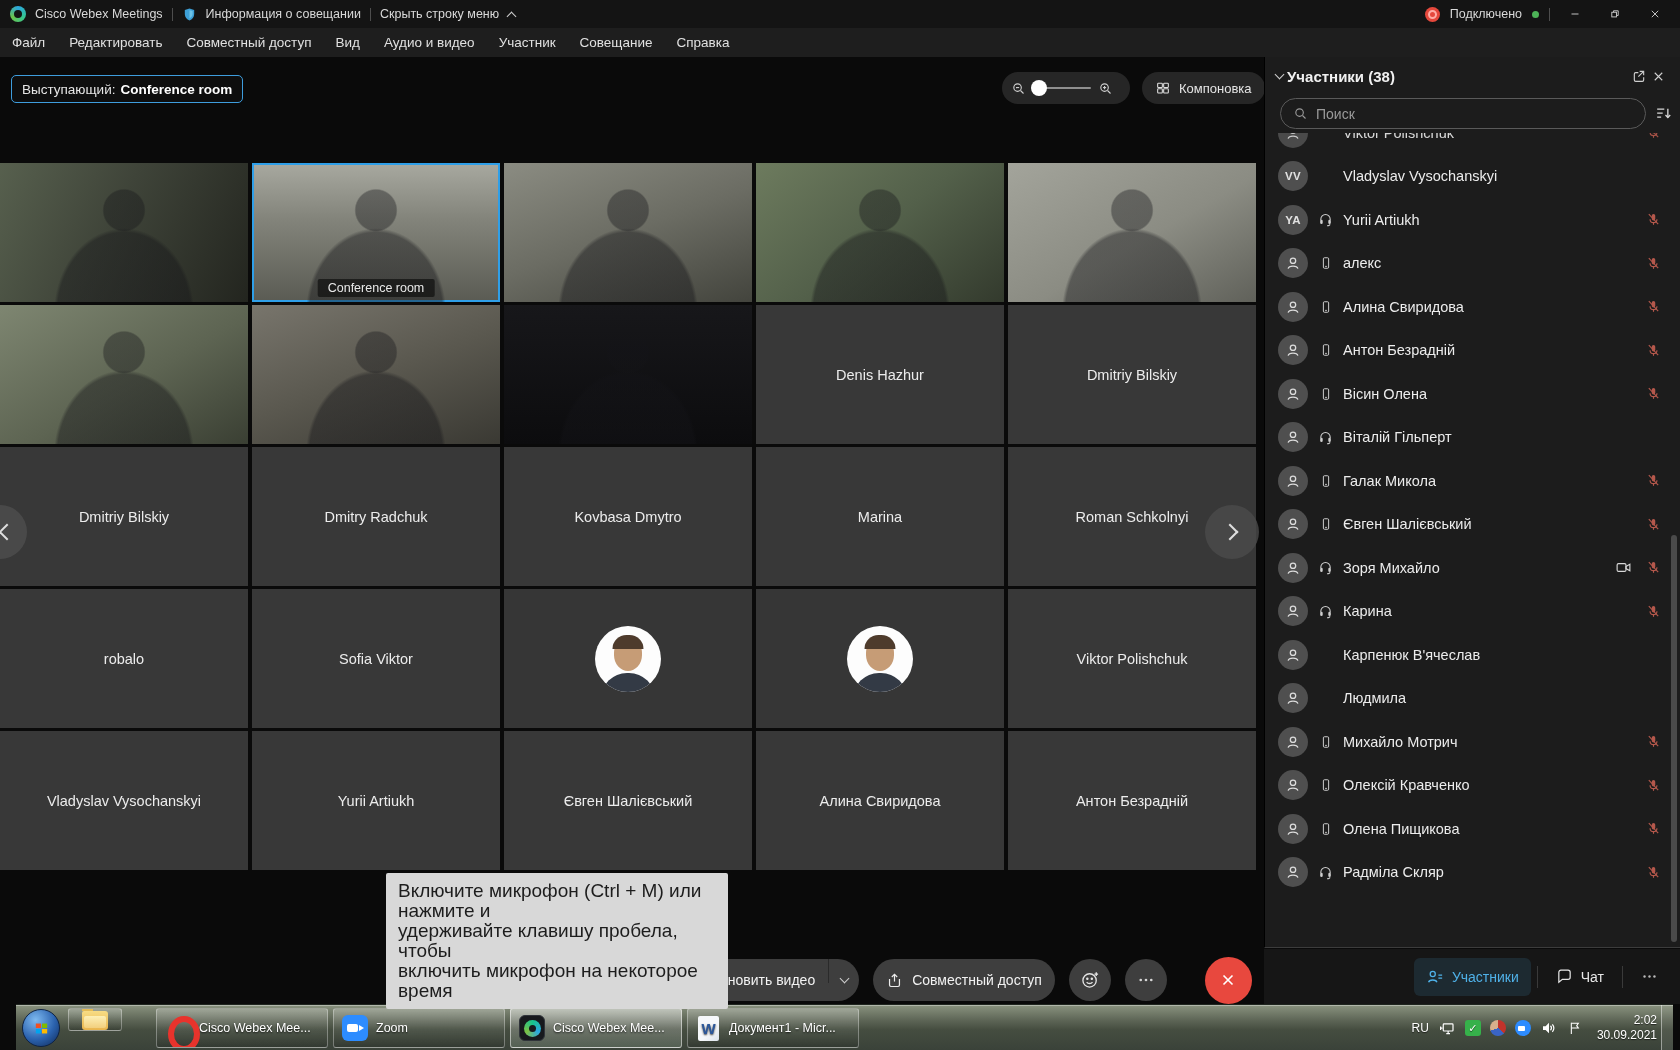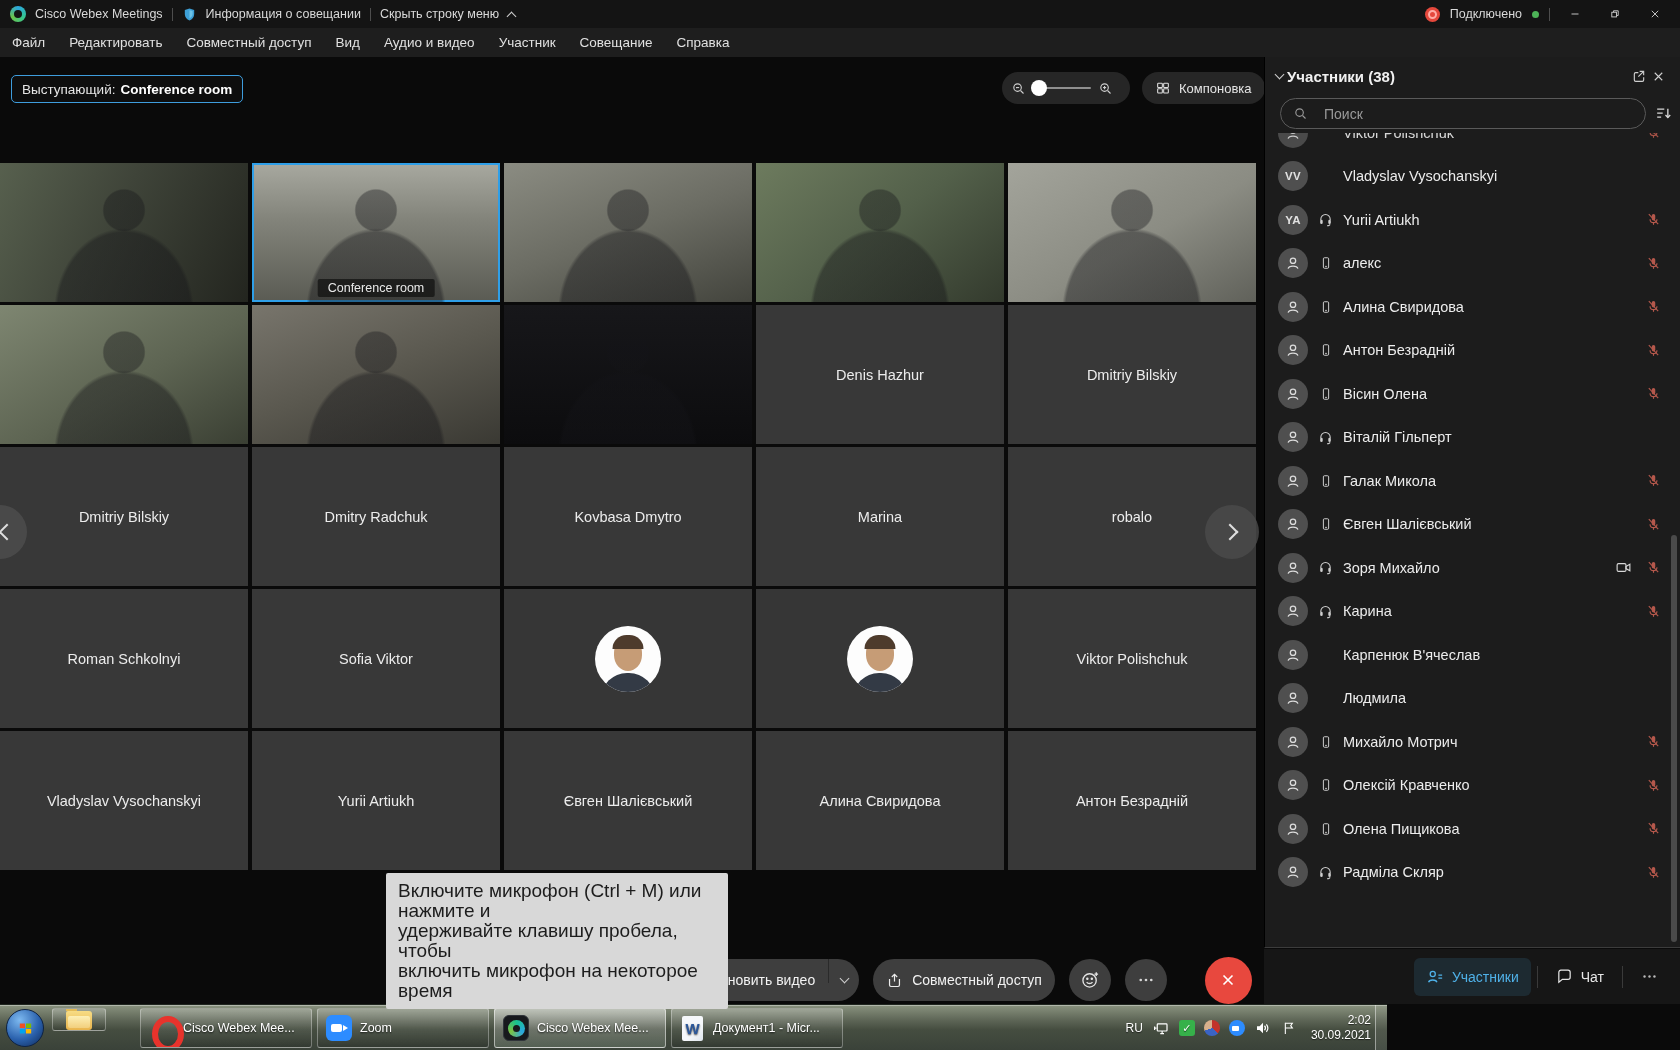--- a/index.html
+++ b/index.html
@@ -75,42 +75,42 @@
   .cbtn.mutebtn{background:#4a4a4a}
   .circlebtn{width:42px;height:42px;border-radius:50%;background:#3e3e3e;display:flex;align-items:center;justify-content:center;flex:none}
   .endbtn{width:47px;height:47px;border-radius:50%;background:#e8483e;display:flex;align-items:center;justify-content:center;margin-left:24px;flex:none}
 
   
   .panel{position:absolute;left:1264px;top:57px;width:416px;height:891px;background:#1c1c1c;border-left:1px solid #000;border-bottom:1px solid #3c3c3c}
   .phead{position:absolute;left:0;top:0;right:0;height:38px;display:flex;align-items:center;gap:4px;padding:0 14px 0 11px}
   .ptitle{font-weight:700;font-size:15px;color:#f0f0f0}
   .phead .sp{flex:1}
   .psearchrow{position:absolute;left:15px;top:41px;right:7px;display:flex;align-items:center;gap:8px}
-  .psearch{flex:1;height:31px;border:1px solid #5a5a5a;border-radius:16px;display:flex;align-items:center;gap:16px;padding:0 12px;background:transparent}
+  .psearch{flex:1;height:31px;border:1px solid #5a5a5a;border-radius:16px;display:flex;align-items:center;gap:8px;padding:0 12px;background:transparent}
   .psearch input{flex:1;background:transparent;border:none;outline:none;color:#e0e0e0;font-size:14px;font-family:inherit}
   .psearch input::placeholder{color:#9a9a9a}
   .plist{position:absolute;left:0;top:76px;right:0;bottom:2px;overflow:hidden}
   .prow{height:43.5px;display:flex;align-items:center;gap:9px;padding:0 18px 0 13px}
   .prow.cut{margin-top:-22px;opacity:.9}
   .avi{width:30px;height:30px;border-radius:50%;background:#4f4f4f;display:flex;align-items:center;justify-content:center;flex:none}
   .avi .ini{font-size:11.5px;font-weight:600;color:#e2e2e2;letter-spacing:.3px}
   .dev{width:17px;flex:none;display:flex;justify-content:center}
   .pname{flex:1;font-size:14.5px;color:#ececec;white-space:nowrap;overflow:hidden}
   .vslot{width:24px;flex:none;display:flex;justify-content:center}
   .mslot{width:18px;flex:none;display:flex;justify-content:center}
   .pscroll{position:absolute;right:3px;top:478px;width:6px;height:407px;background:#4a4a4a;border-radius:3px}
 
   
   .panelbar{position:absolute;left:1264px;top:949px;width:416px;height:55px;background:#161616;display:flex;align-items:center;justify-content:flex-end;padding-right:10px;gap:6px}
   .pbtn{display:flex;align-items:center;gap:8px;font-size:14px;height:38px;padding:0 12px;color:#e8e8e8}
   .pbtn.partbtn{color:#4fb1e8;background:rgba(79,177,232,.13);border-radius:6px}
   .pbsep{width:1px;height:22px;background:#3a3a3a}
 
   
-  .taskbar{position:absolute;left:0;top:1004px;width:1387px;height:46px;background:linear-gradient(180deg,#8a937f 0%,#5c6455 35%,#454d40 55%,#3a4239 100%);border-top:1px solid #20261f;box-shadow:inset 0 1px 0 rgba(255,255,255,.35)}
+  .taskbar{position:absolute;left:16px;top:1004px;width:1657px;height:46px;background:linear-gradient(180deg,#8a937f 0%,#5c6455 35%,#454d40 55%,#3a4239 100%);border-top:1px solid #20261f;box-shadow:inset 0 1px 0 rgba(255,255,255,.35)}
   .orb{position:absolute;left:6px;top:4px;width:38px;height:38px;border-radius:50%;background:radial-gradient(circle at 35% 28%,#7db9f0,#2b62ae 55%,#133265 92%);border:1px solid #0e2344;display:flex;align-items:center;justify-content:center}
   .tbtns{position:absolute;left:140px;top:3px;height:40px;display:flex;gap:5px}
   .tbtn{width:172px;display:flex;align-items:center;gap:8px;padding:0 8px;background:linear-gradient(180deg,rgba(255,255,255,.25),rgba(255,255,255,.07) 50%,rgba(0,0,0,.14));border:1px solid rgba(255,255,255,.32);border-radius:3px;font-size:12.5px;color:#fff;text-shadow:0 1px 2px rgba(0,0,0,.75);overflow:hidden}
   .tbtn .tb-label{white-space:nowrap;overflow:hidden}
   .tbtn.active{background:linear-gradient(180deg,rgba(255,255,255,.5),rgba(255,255,255,.22) 50%,rgba(150,170,150,.28));border-color:rgba(255,255,255,.5)}
   .tbtn.icon-only{width:54px;justify-content:center;position:absolute;left:-88px}
   .tb-ic{width:26px;height:26px;flex:none;position:relative}
   .tb-ic.folder{width:26px;height:19px;margin-top:2px;background:linear-gradient(180deg,#f7dc84,#e9b54e);border-radius:2px 3px 3px 3px}
   .tb-ic.folder::before{content:"";position:absolute;top:-4px;left:0;width:11px;height:4px;background:#e3bb56;border-radius:2px 2px 0 0}
   .tb-ic.folder::after{content:"";position:absolute;left:2px;right:2px;bottom:2px;top:5px;background:linear-gradient(180deg,#fdf0b6,#f2cf7d);border-radius:2px}
@@ -281,25 +281,25 @@
   </div>
       <div class="tile label">
     <span class="nm">Kovbasa Dmytro</span>
 
   </div>
       <div class="tile label">
     <span class="nm">Marina</span>
 
   </div>
       <div class="tile label">
+    <span class="nm">Roman Schkolnyi</span>
+
+  </div>
+      <div class="tile label">
     <span class="nm">robalo</span>
-
-  </div>
-      <div class="tile label">
-    <span class="nm">Roman Schkolnyi</span>
 
   </div>
       <div class="tile label">
     <span class="nm">Sofia Viktor</span>
 
   </div>
       <div class="tile avatar">
 
     <div class="face">
           <div class="hair"></div>

